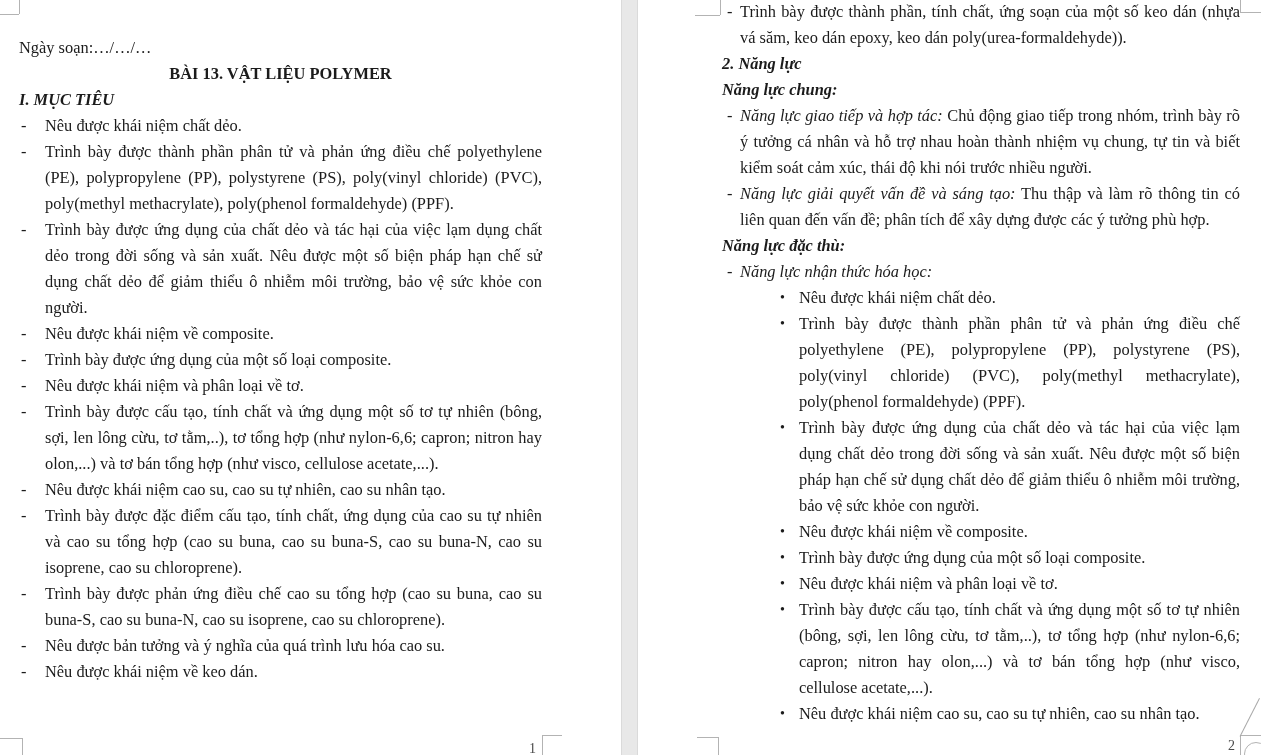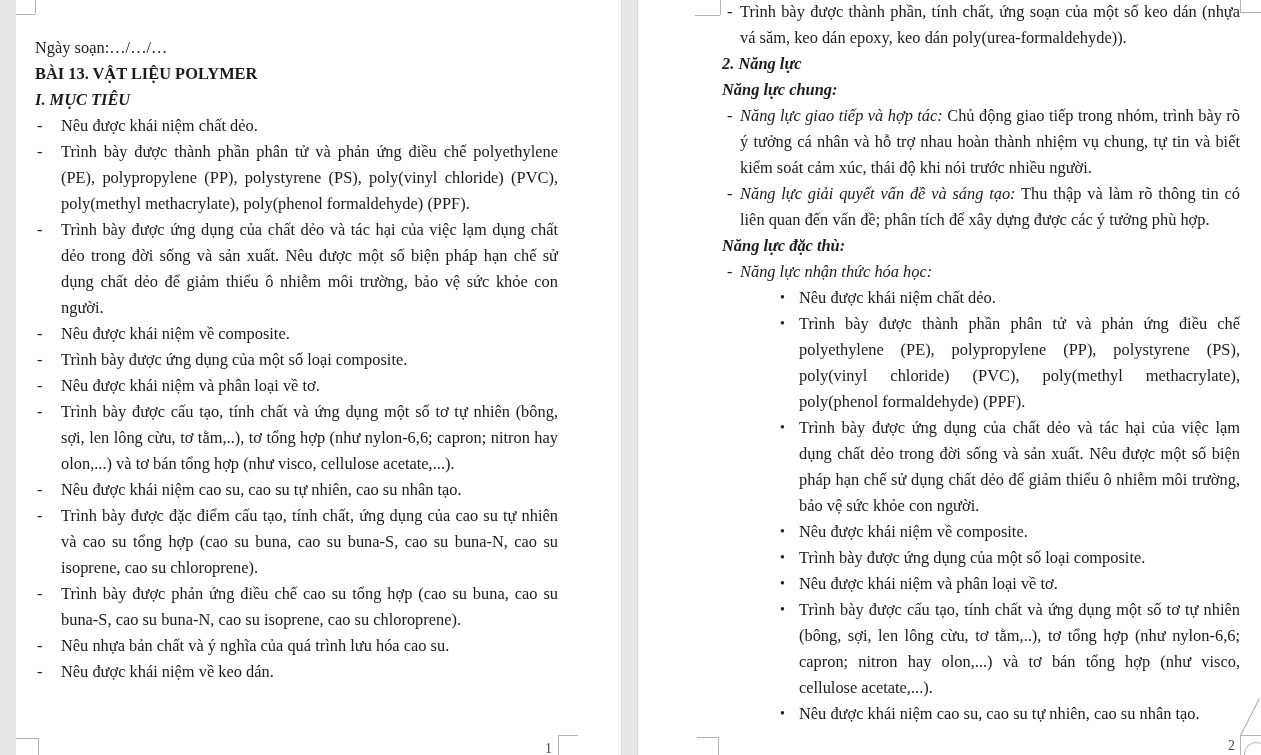--- a/index.html
+++ b/index.html
@@ -3,33 +3,33 @@
 <meta charset="utf-8">
 <style>
   html,body{margin:0;padding:0;}
   body{
     width:1261px;height:755px;overflow:hidden;position:relative;
     background:#e8e8e8;
     font-family:"Liberation Serif","DejaVu Serif",serif;
     color:#1b1b1b;
   }
   .page{position:absolute;top:0;height:755px;background:#ffffff;}
-  #page-1{left:16px;width:705px;}
+  #page-1{left:0;width:705px;}
   #page-2{left:638px;width:623px;}
   .gap{position:absolute;top:0;left:621px;width:17px;height:755px;background:#e8e8e8;border-left:1px solid #dadada;border-right:1px solid #dadada;box-sizing:border-box;}
 
   .content{position:absolute;font-size:16.4px;line-height:26px;}
   #page-1 .content{left:19px;top:35px;width:523px;}
   #page-2 .content{left:84px;top:-1px;width:518px;}
 
   p{margin:0;}
   .b{font-weight:bold;font-style:italic;}
   .bi{font-weight:bold;font-style:italic;}
   .i{font-style:italic;}
-  .title{text-align:left;font-weight:bold;}
+  .title{text-align:center;font-weight:bold;}
 
   .li{position:relative;padding-left:26px;text-align:justify;}
   #page-2 .li{padding-left:18px;}
   .li > .mk{position:absolute;left:2px;top:0;}
   #page-2 .li > .mk{left:5px;}
 
   .bl{position:relative;padding-left:77px;text-align:justify;}
   .bl > .mk{position:absolute;left:58px;top:0;font-size:14px;}
 
   
@@ -54,21 +54,21 @@
     <div class="li"><span class="mk">-</span><span>Nêu được khái niệm chất dẻo.</span></div>
     <div class="li"><span class="mk">-</span><span>Trình bày được thành phần phân tử và phản ứng điều chế polyethylene (PE), polypropylene (PP), polystyrene (PS), poly(vinyl chloride) (PVC), poly(methyl methacrylate), poly(phenol formaldehyde) (PPF).</span></div>
     <div class="li"><span class="mk">-</span><span>Trình bày được ứng dụng của chất dẻo và tác hại của việc lạm dụng chất dẻo trong đời sống và sản xuất. Nêu được một số biện pháp hạn chế sử dụng chất dẻo để giảm thiểu ô nhiễm môi trường, bảo vệ sức khỏe con người.</span></div>
     <div class="li"><span class="mk">-</span><span>Nêu được khái niệm về composite.</span></div>
     <div class="li"><span class="mk">-</span><span>Trình bày được ứng dụng của một số loại composite.</span></div>
     <div class="li"><span class="mk">-</span><span>Nêu được khái niệm và phân loại về tơ.</span></div>
     <div class="li"><span class="mk">-</span><span>Trình bày được cấu tạo, tính chất và ứng dụng một số tơ tự nhiên (bông, sợi, len lông cừu, tơ tằm,..), tơ tổng hợp (như nylon-6,6; capron; nitron hay olon,...) và tơ bán tổng hợp (như visco, cellulose acetate,...).</span></div>
     <div class="li"><span class="mk">-</span><span>Nêu được khái niệm cao su, cao su tự nhiên, cao su nhân tạo.</span></div>
     <div class="li"><span class="mk">-</span><span>Trình bày được đặc điểm cấu tạo, tính chất, ứng dụng của cao su tự nhiên và cao su tổng hợp (cao su buna, cao su buna-S, cao su buna-N, cao su isoprene, cao su chloroprene).</span></div>
     <div class="li"><span class="mk">-</span><span>Trình bày được phản ứng điều chế cao su tổng hợp (cao su buna, cao su buna-S, cao su buna-N, cao su isoprene, cao su chloroprene).</span></div>
-    <div class="li"><span class="mk">-</span><span>Nêu nhựa bản chất và ý nghĩa của quá trình lưu hóa cao su.</span></div>
+    <div class="li"><span class="mk">-</span><span>Nêu được bản tưởng và ý nghĩa của quá trình lưu hóa cao su.</span></div>
     <div class="li"><span class="mk">-</span><span>Nêu được khái niệm về keo dán.</span></div>
   </div>
 
   <div class="crop" style="left:19px;top:0;width:1px;height:14px;"></div>
   <div class="crop" style="left:0;top:14px;width:19px;height:1px;"></div>
   <div class="crop" style="left:22px;top:738px;width:1px;height:17px;"></div>
   <div class="crop" style="left:0;top:738px;width:22px;height:1px;"></div>
   <div class="crop" style="left:542px;top:735px;width:1px;height:20px;"></div>
   <div class="crop" style="left:542px;top:735px;width:20px;height:1px;"></div>
   <div class="pagenum" style="left:529px;top:741px;">1</div>

